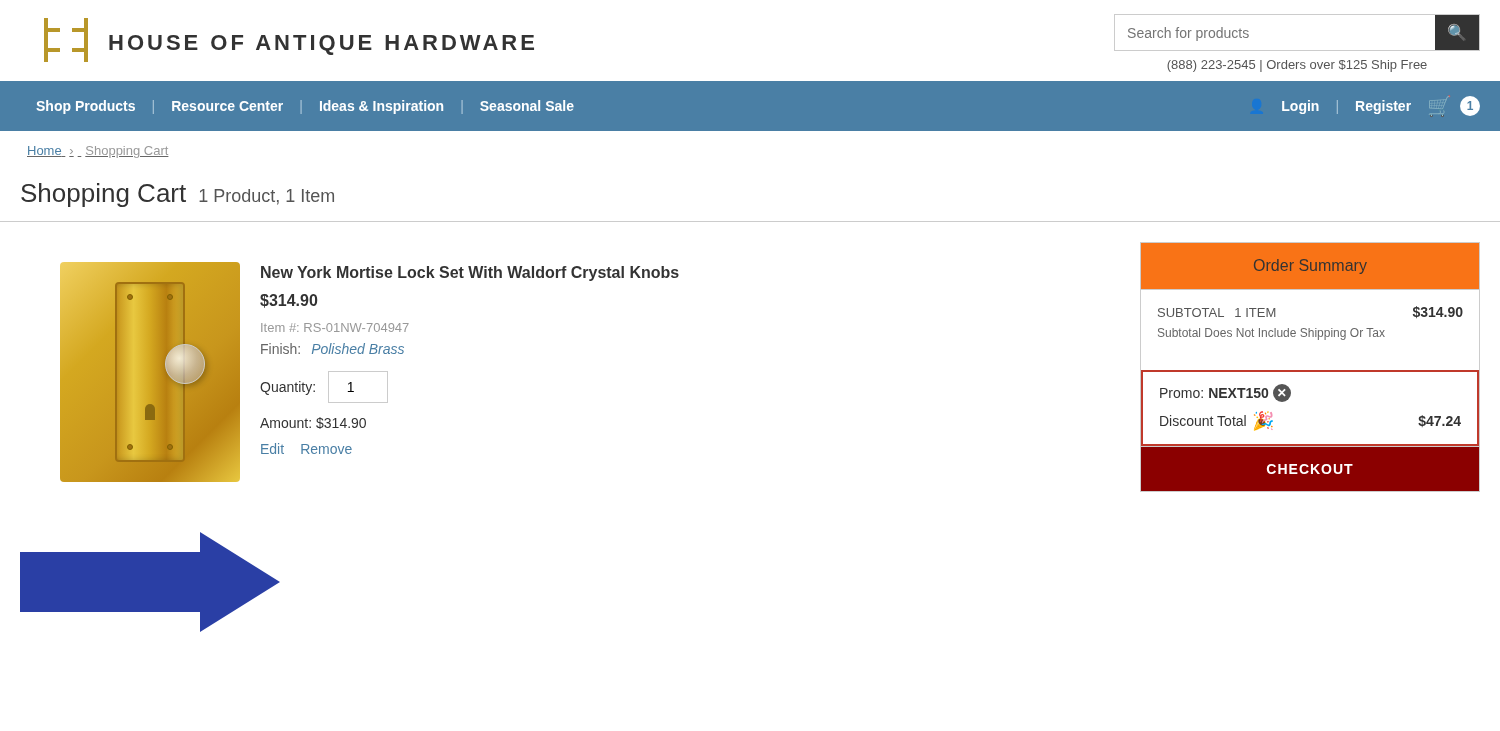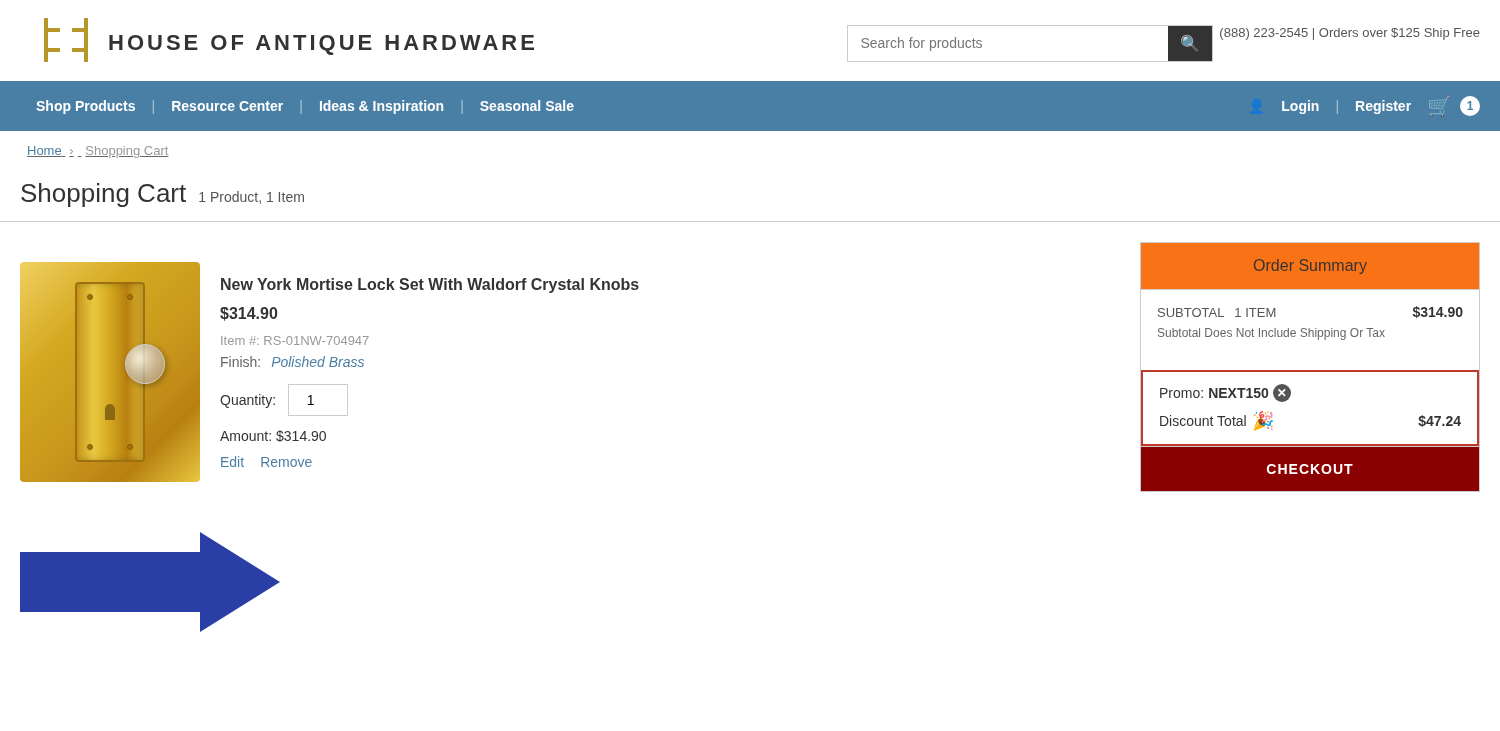--- a/index.html
+++ b/index.html
@@ -27,22 +27,22 @@
     }
     .logo-text {
       font-size: 22px;
       font-weight: 700;
       letter-spacing: 3px;
       color: #333;
       text-transform: uppercase;
     }
     .header-right {
       display: flex;
-      flex-direction: row;
-      align-items: flex-start;
+      flex-direction: column;
+      align-items: center;
       gap: 6px;
     }
     .search-bar {
       display: flex;
       align-items: center;
       border: 1px solid #ccc;
     }
     .search-input {
       width: 320px;
       padding: 8px 12px;
@@ -139,35 +139,36 @@
       display: flex;
       align-items: baseline;
       gap: 12px;
     }
     .page-title {
       font-size: 26px;
       font-weight: 400;
       color: #333;
     }
     .page-subtitle {
-      font-size: 14px;
+      font-size: 18px;
       color: #555;
     }
 
     
     .main-content {
       display: flex;
       padding: 20px 20px;
       gap: 30px;
     }
     .cart-item {
       display: flex;
       gap: 20px;
       padding: 20px 0;
-      align-items: center;
+      align-items: flex-start;
+      margin-left: 40px;
     }
     .product-image-placeholder {
       width: 180px;
       height: 220px;
       background: linear-gradient(135deg, #f0d060 0%, #d4a820 30%, #c8961c 60%, #b88010 80%, #e8c840 100%);
       border-radius: 4px;
       position: relative;
       overflow: hidden;
       flex-shrink: 0;
       display: flex;

